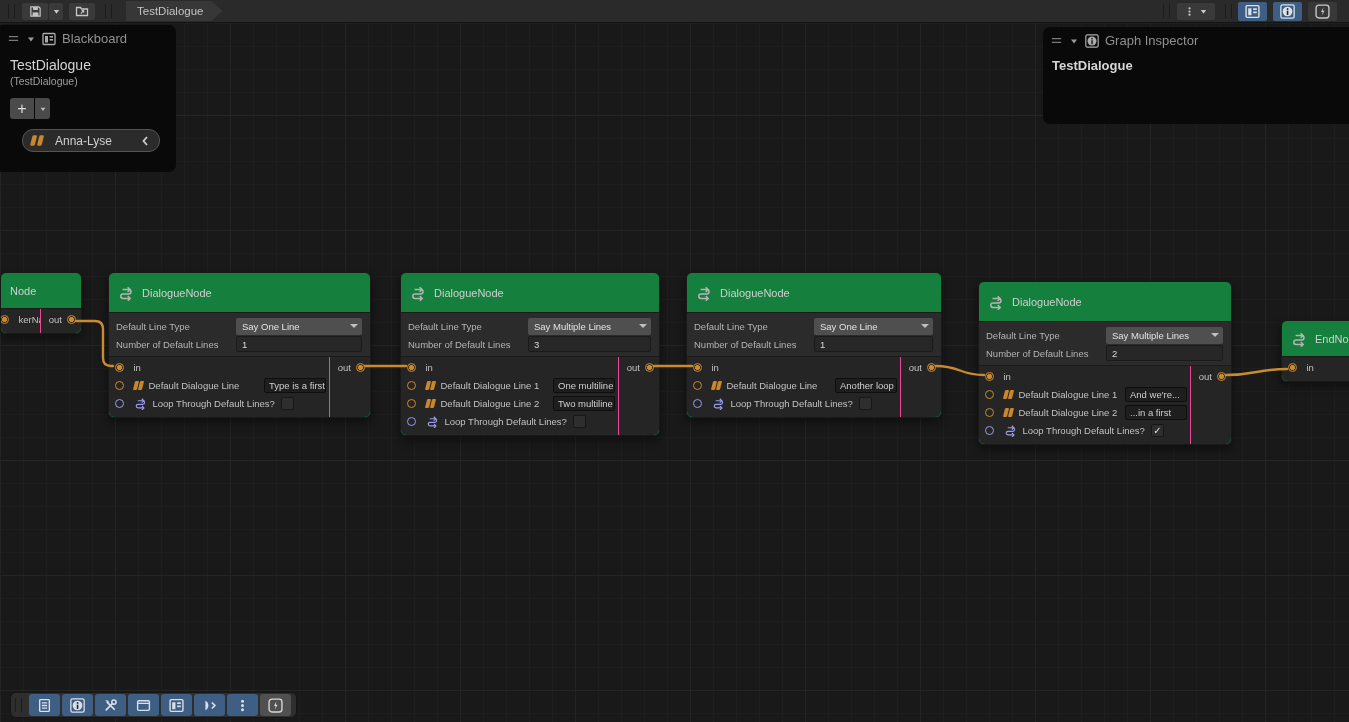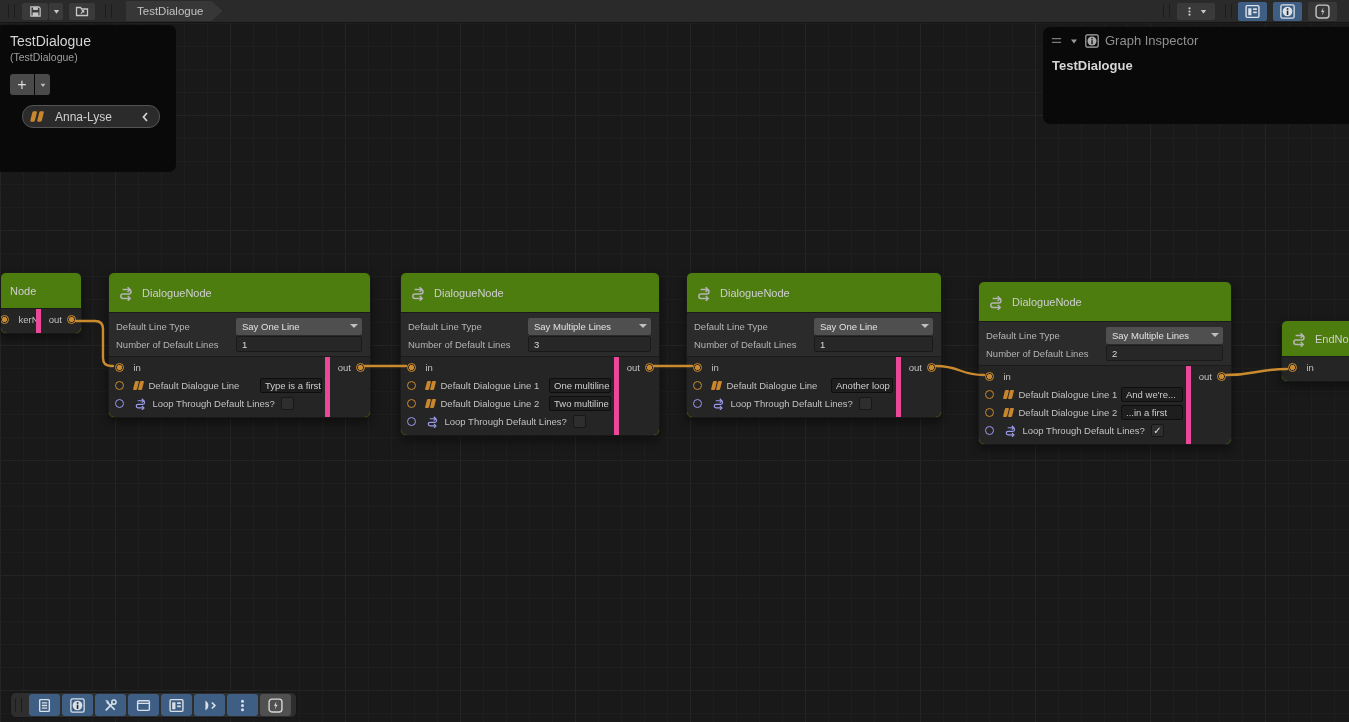--- a/index.html
+++ b/index.html
@@ -39,37 +39,37 @@
   .bb-addrow{display:flex;margin:11px 0 0 10px;gap:1px}
   .bb-add{width:24px;height:21px;background:#4a4a4a;border-radius:3px 0 0 3px;color:#ddd;
      display:flex;align-items:center;justify-content:center;font-size:16px;line-height:1}
   .bb-adddrop{width:15px;height:21px;background:#4a4a4a;border-radius:0 3px 3px 0;display:flex;align-items:center;justify-content:center;color:#bbb}
   .bb-pill{margin:10px 0 0 22px;width:138px;height:23px;box-sizing:border-box;background:#2b2b2b;
      border:1px solid #545454;border-radius:11px;display:flex;align-items:center;padding:0 9px;gap:8px}
   .bb-pill .lbl{flex:1;font-size:12px;color:#cfcfcf}
   .gi-sel{font-size:13px;font-weight:bold;color:#d6d6d6;margin:7px 0 0 9px}
 
   
-  .node{position:absolute;background:#4d7c0f;border:1px solid #191919;border-radius:6px;
+  .node{position:absolute;background:#15803d;border:1px solid #191919;border-radius:6px;
      box-shadow:0 4px 10px rgba(0,0,0,.45);z-index:3;font-size:9.5px;color:#b8b8b8;box-sizing:border-box}
   .nhead{display:flex;align-items:center;gap:8px;padding:0 9px;height:39px;color:#cfcfcf;font-size:11px;white-space:nowrap;overflow:hidden}
   .node.small .nhead{height:35px}
   .ndiv{height:1px;background:#1b1b1b}
   .nprops{padding:5px 8px 4px 7px;background:#2b2b2b}
   .prow{display:flex;align-items:center;height:16px;margin-bottom:2px}
   .prow:last-child{margin-bottom:0}
   .plabel{width:120px;flex:none;color:#b4b4b4;white-space:nowrap;overflow:hidden}
   .dropdown{flex:1;height:17px;background:#4f4f4f;border-radius:2px;display:flex;align-items:center;
      padding:0 16px 0 6px;color:#e2e2e2;position:relative;white-space:nowrap;overflow:hidden;box-sizing:border-box}
   .darr{position:absolute;right:4px;top:6.5px;width:0;height:0;border-left:4px solid transparent;border-right:4px solid transparent;border-top:4px solid #c0c0c0}
   .tfield{flex:1;height:16px;background:#272727;border:1px solid #1a1a1a;border-radius:2px;display:flex;
      align-items:center;padding:0 5px;color:#d8d8d8;box-sizing:border-box;white-space:nowrap;overflow:hidden}
   .nports{display:flex;background:#252525;border-radius:0 0 6px 6px;align-items:stretch}
   .pleft{flex:1;padding:1px 0 5px;overflow:hidden}
-  .pright{width:40px;flex:none;border-left:5px solid #ec4899;padding:1px 0 5px}
+  .pright{width:40px;flex:none;border-left:1px solid #ec4899;padding:1px 0 5px}
   .port-row{display:flex;align-items:center;height:18px;padding-left:5.5px;color:#c2c2c2;white-space:nowrap}
   .pright .port-row{justify-content:flex-end;padding-left:0;padding-right:5px;gap:5px}
   .pdot{width:9px;height:9px;border-radius:50%;border:1px solid;box-sizing:border-box;flex:none;margin-right:10px;background:transparent}
   .pright .pdot{margin-right:0}
   .pdot.connected{background-image:radial-gradient(circle,var(--pc) 0 2.2px,rgba(0,0,0,0) 2.9px)}
   .picon{margin-right:6px}
   .qicon{display:inline-flex;gap:2px;margin-right:6px;flex:none}
   .qicon i{width:3.5px;height:9px;background:#c9862c;transform:skewX(-14deg);border-radius:1px;display:block}
   .pfield{margin-left:auto;margin-right:3px;width:62px;flex:none;height:15px;background:#1e1e1e;border:1px solid #0e0e0e;
      border-radius:2px;display:flex;align-items:center;padding:0 4px;color:#cfcfcf;box-sizing:border-box;overflow:hidden;white-space:nowrap;font-size:9.5px}
@@ -481,20 +481,41 @@
           <svg viewBox="0 0 14 14">
             <rect x="1" y="1" width="12" height="12" rx="2.6" fill="none" stroke="currentColor" stroke-width="1.3"></rect>
             <path d="M7.9 3 5.6 7.4h1.6L6.2 11 9 6.4H7.3Z" fill="currentColor"></path>
           </svg>
         </span>
       </span>
     </span>
 </div>
 
 <div class="panel" id="blackboard">
+  <div class="phead">
+    <span class="ic" style="width:13px;height:13px;color:#7a7a7a">
+        <svg viewBox="0 0 14 14">
+          <path d="M2 5h10M2 9h10" stroke="currentColor" stroke-width="1.4"></path>
+        </svg>
+      </span>
+    <span class="ic" style="width:10px;height:10px;color:#9a9a9a">
+        <svg viewBox="0 0 10 10">
+          <path d="M2 3.4h6L5 7.4Z" fill="currentColor"></path>
+        </svg>
+      </span>
+    <span class="ic" style="width:14px;height:14px;color:#ababab">
+        <svg viewBox="0 0 14 14">
+          <rect x="1" y="1.5" width="12" height="11" rx="1" fill="none" stroke="currentColor" stroke-width="1.3"></rect>
+          <rect x="3" y="4" width="3" height="6.5" fill="currentColor"></rect>
+          <rect x="7.6" y="4" width="3.4" height="1.6" fill="currentColor"></rect>
+          <rect x="7.6" y="7" width="3.4" height="1.6" fill="currentColor"></rect>
+        </svg>
+      </span>
+    <span>Blackboard</span>
+  </div>
   <div class="bb-title">TestDialogue</div>
   <div class="bb-sub">(TestDialogue)</div>
   <div class="bb-addrow">
     <span class="bb-add">+</span>
     <span class="bb-adddrop">
         <span class="ic" style="width:8px;height:8px">
           <svg viewBox="0 0 10 10">
             <path d="M2 3.4h6L5 7.4Z" fill="currentColor"></path>
           </svg>
         </span>

